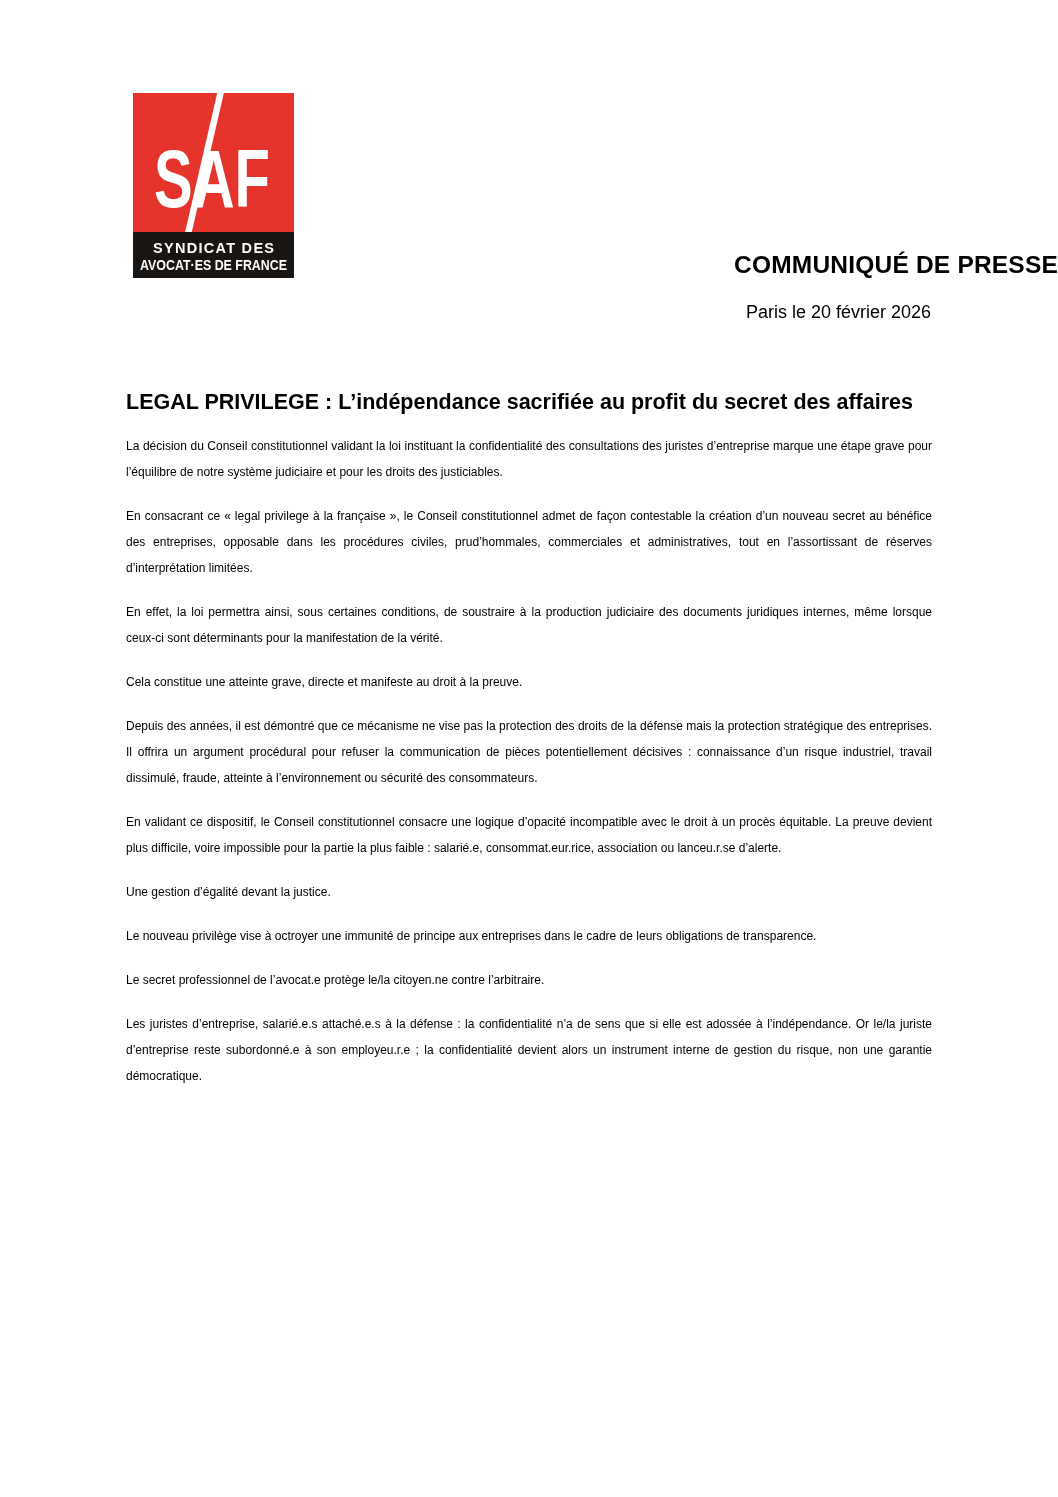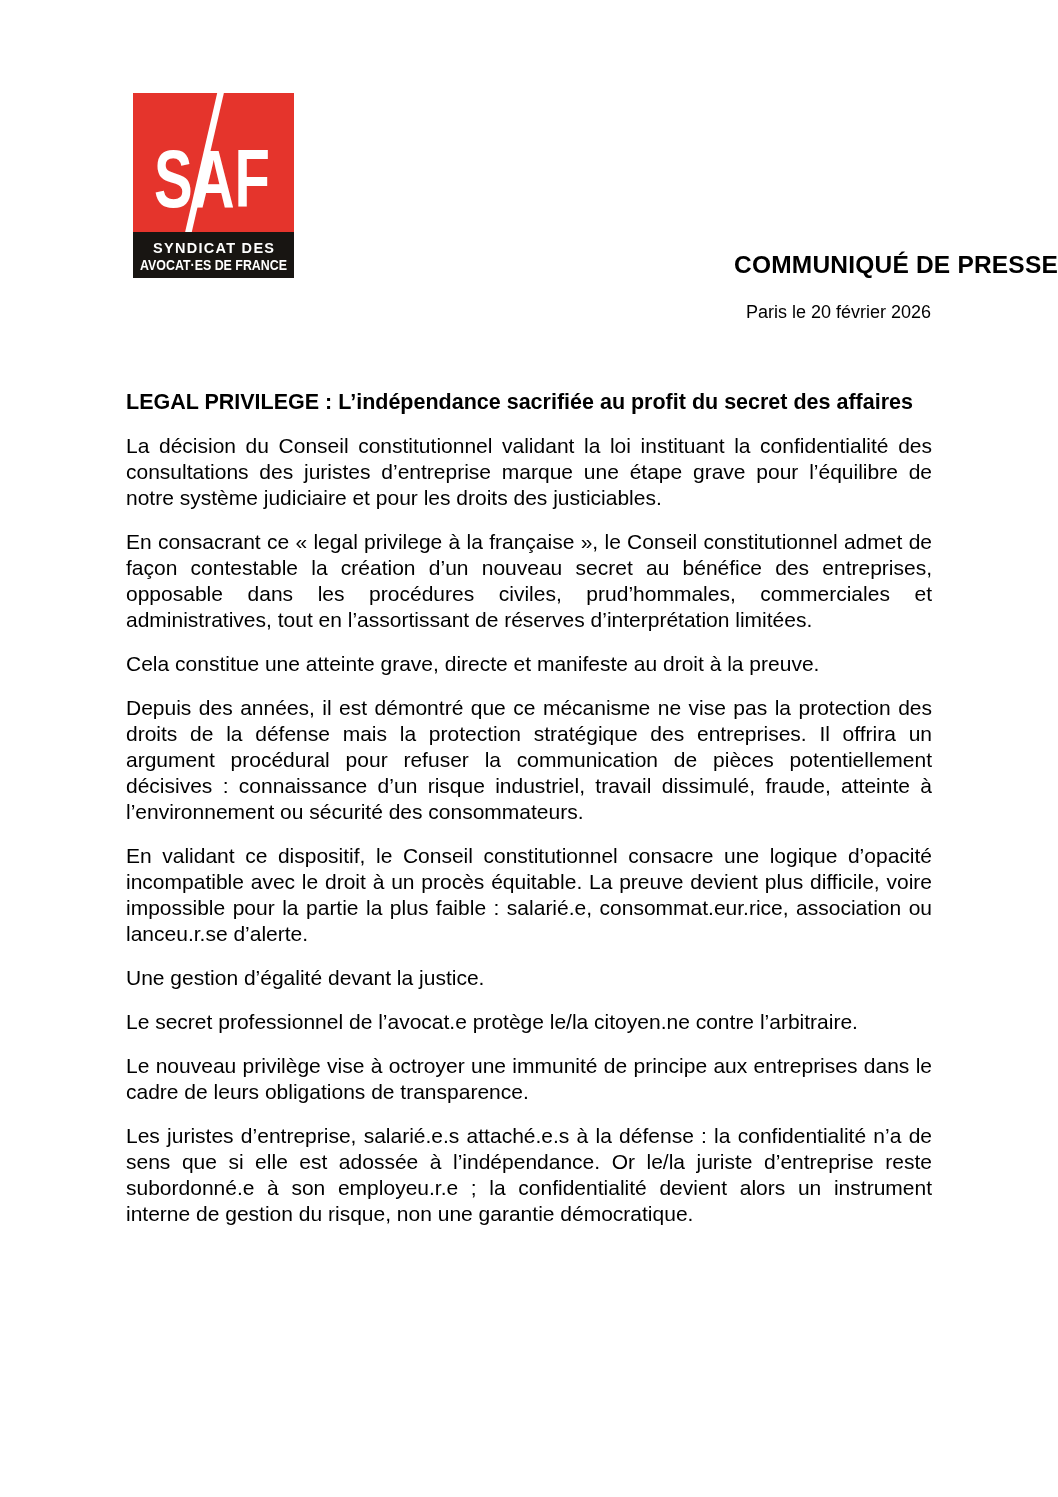--- a/index.html
+++ b/index.html
@@ -53,21 +53,21 @@
     width: 806px;
   }
   .doc-title {
     font-size: 21.5px;
     font-weight: bold;
     line-height: 32px;
     text-align: left;
     margin: 0 0 15px 0;
   }
   .content p {
-    font-size: 21px;
+    font-size: 12px;
     line-height: 26px;
     text-align: justify;
     margin: 6px 0 18px 0;
   }
 </style>
 </head>
 <body>
 
 <div class="page">
 
@@ -84,22 +84,23 @@
 
   <div class="press-heading">COMMUNIQUÉ DE PRESSE</div>
 
   <div class="dateline">Paris le 20 février 2026</div>
 
   <div class="content">
     <h1 class="doc-title">LEGAL PRIVILEGE : L’indépendance sacrifiée au profit du secret des affaires</h1>
 
     <p>La décision du Conseil constitutionnel validant la loi instituant la confidentialité des consultations des juristes d’entreprise marque une étape grave pour l’équilibre de notre système judiciaire et pour les droits des justiciables.</p>
     <p>En consacrant ce « legal privilege à la française », le Conseil constitutionnel admet de façon contestable la création d’un nouveau secret au bénéfice des entreprises, opposable dans les procédures civiles, prud’hommales, commerciales et administratives, tout en l’assortissant de réserves d’interprétation limitées.</p>
+    <p>En effet, la loi permettra ainsi, sous certaines conditions, de soustraire à la production judiciaire des documents juridiques internes, même lorsque ceux-ci sont déterminants pour la manifestation de la vérité.</p>
     <p>Cela constitue une atteinte grave, directe et manifeste au droit à la preuve.</p>
     <p>Depuis des années, il est démontré que ce mécanisme ne vise pas la protection des droits de la défense mais la protection stratégique des entreprises. Il offrira un argument procédural pour refuser la communication de pièces potentiellement décisives : connaissance d’un risque industriel, travail dissimulé, fraude, atteinte à l’environnement ou sécurité des consommateurs.</p>
     <p>En validant ce dispositif, le Conseil constitutionnel consacre une logique d’opacité incompatible avec le droit à un procès équitable. La preuve devient plus difficile, voire impossible pour la partie la plus faible : salarié.e, consommat.eur.rice, association ou lanceu.r.se d’alerte.</p>
     <p>Une gestion d’égalité devant la justice.</p>
+    <p>Le nouveau privilège vise à octroyer une immunité de principe aux entreprises dans le cadre de leurs obligations de transparence.</p>
     <p>Le secret professionnel de l’avocat.e protège le/la citoyen.ne contre l’arbitraire.</p>
-    <p>Le nouveau privilège vise à octroyer une immunité de principe aux entreprises dans le cadre de leurs obligations de transparence.</p>
     <p>Les juristes d’entreprise, salarié.e.s attaché.e.s à la défense : la confidentialité n’a de sens que si elle est adossée à l’indépendance. Or le/la juriste d’entreprise reste subordonné.e à son employeu.r.e ; la confidentialité devient alors un instrument interne de gestion du risque, non une garantie démocratique.</p>
   </div>
 
 </div>
 
 </body></html>

